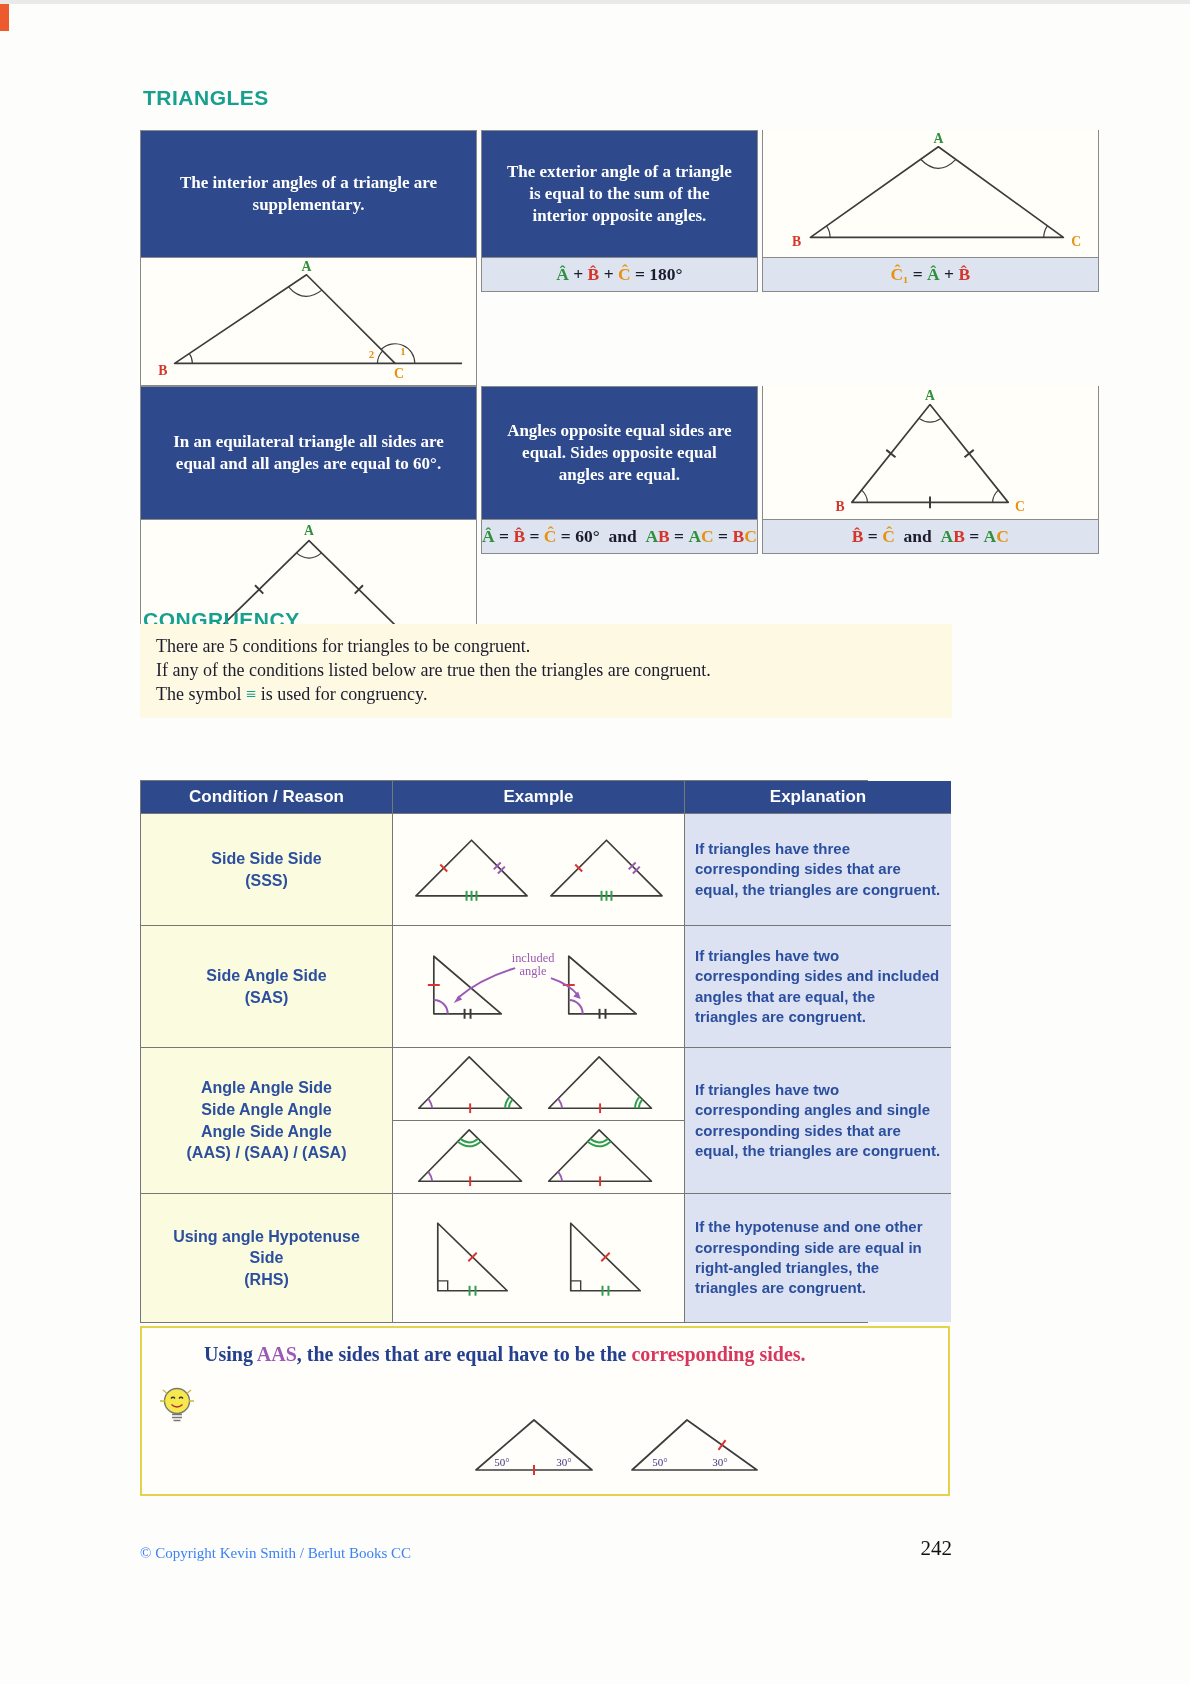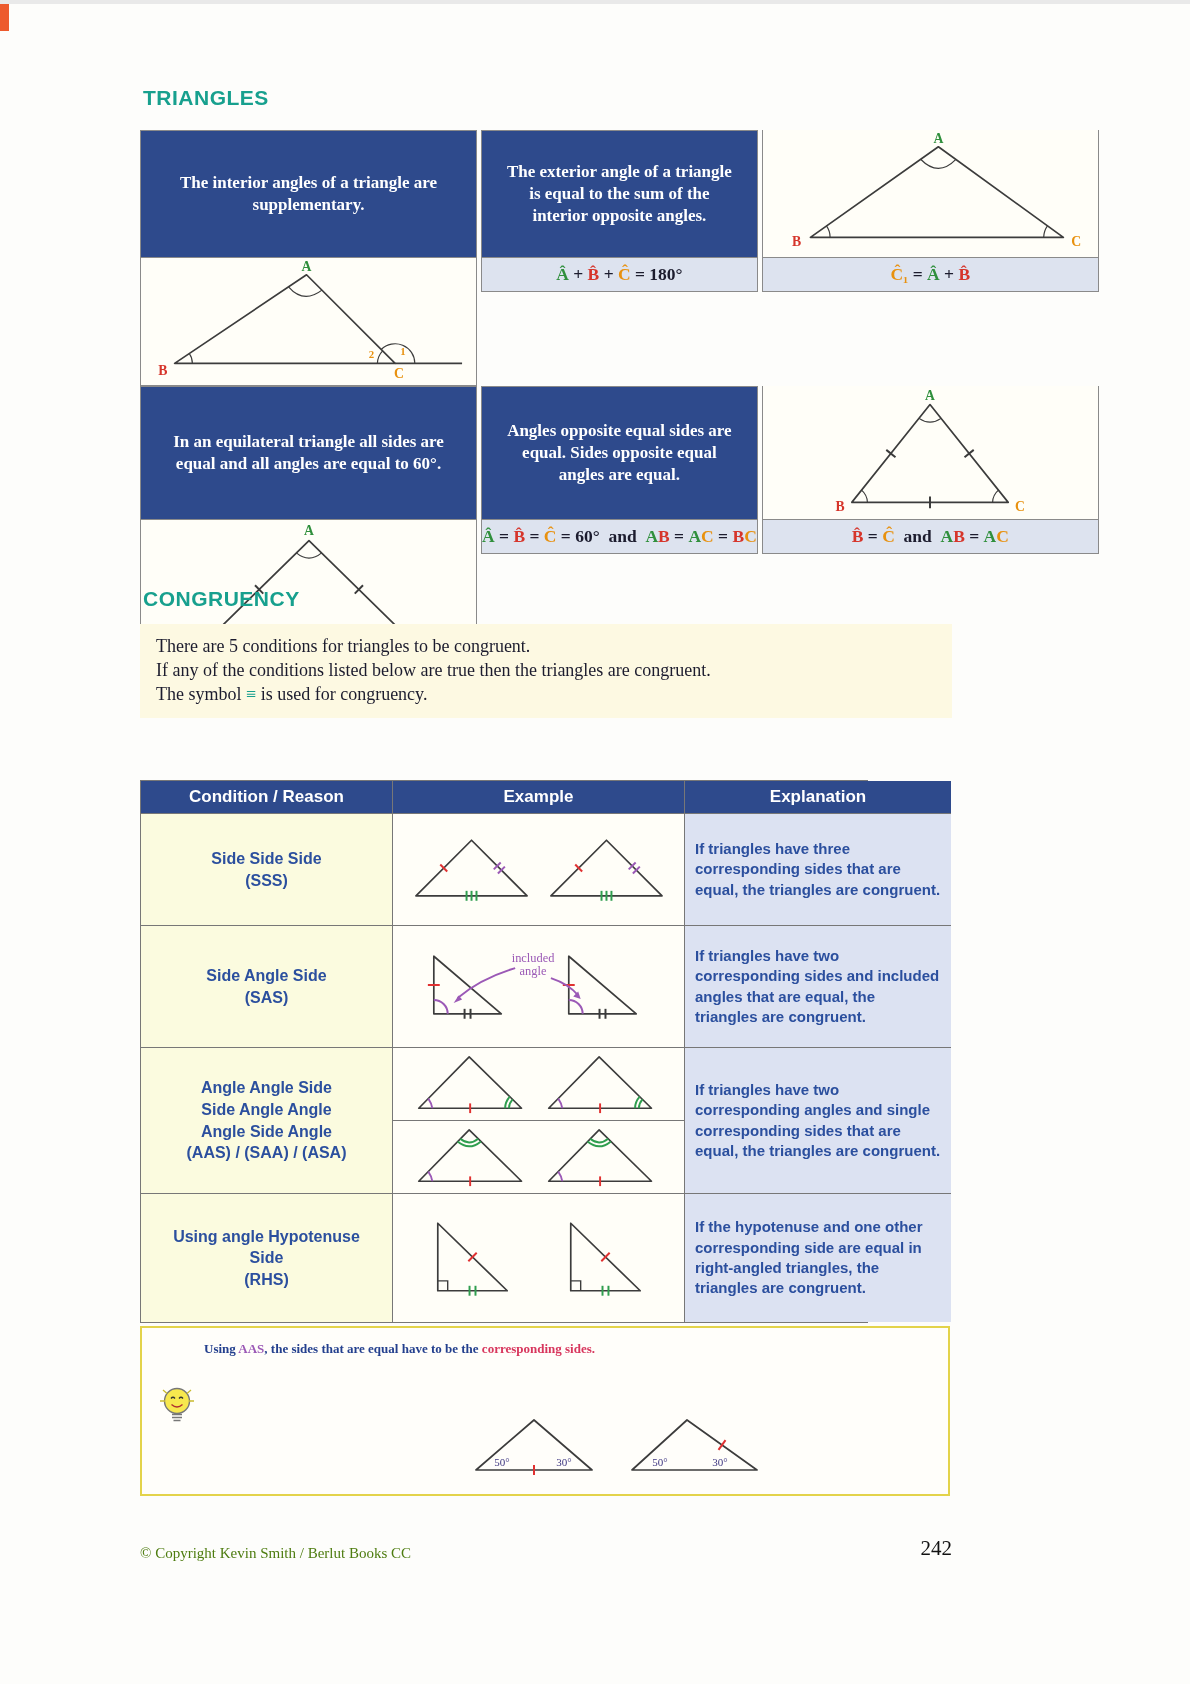--- a/index.html
+++ b/index.html
@@ -2,21 +2,21 @@
 <html style="--a-green: #2f8f3c; --b-red: #d6352b; --c-orange: #e8910f; --teal: #17a08e; --purple: #9b59b6; --mark-red: #e03131; --mark-green: #2f9e4f; --blue-text: #2b4f9e; --header-bg: #2e4a8c; --note-pink: #d8365d; --note-blue: #24408e; --formula-bg: #dde3ef; --cond-bg: #fbfbdf; --expl-bg: #dce2f2; --intro-bg: #fdf9e2; --note-border: #e3d34a; --bulb-yellow: #f7e84e;"><head>
 <meta charset="utf-8">
 <style>
   html,body{margin:0;padding:0;background:#e9e9e9;}
   .page{position:relative;width:1190px;height:1684px;background:#fdfdfb;margin:4px auto;overflow:hidden;
         font-family:"Liberation Serif",serif;color:#1c1c2e;}
   .scan-mark{position:absolute;left:0;top:0;width:9px;height:27px;background:#ed5a2d;}
 
   .section-heading{position:absolute;left:143px;font-family:"Liberation Sans",sans-serif;
         font-weight:bold;font-size:21px;letter-spacing:.5px;color:var(--teal);margin:0;}
-  #h-tri{top:82px;} #h-cong{top:583px;}
+  #h-tri{top:82px;} #h-cong{top:604px;}
 
   
   .tri-table{position:absolute;left:140px;top:126px;width:896px;display:grid;
         grid-template-columns:1fr 1fr 1fr;column-gap:4px;}
   .tri-cell{box-sizing:border-box;border:1px solid #8a8a8a;}
   .th{background:var(--header-bg);color:#fff;font-weight:bold;font-size:17px;line-height:1.3;
         text-align:center;min-height:54px;display:flex;align-items:center;justify-content:center;
         padding:4px 18px;}
   .td{background:#fffef8;display:flex;align-items:center;justify-content:center;border-top:none;}
   .td.r1{height:128px;} .td.r2{height:134px;}
@@ -65,27 +65,27 @@
   .ex-sub+.ex-sub{border-top:1px solid #777;}
   .expl{background:var(--expl-bg);color:var(--blue-text);font-weight:bold;font-size:15px;
         line-height:1.36;padding:8px 10px;display:flex;flex-direction:column;justify-content:center;}
   .rh1{height:112px;} .rh2{height:122px;} .rh3{height:146px;} .rh4{height:128px;}
   .rh3 .ex-sub{height:72px;}
 
   
   .note-box{position:absolute;left:140px;top:1322px;width:810px;height:170px;box-sizing:border-box;
         border:2px solid var(--note-border);background:#fffefa;}
   .note-text{position:absolute;left:62px;top:12px;width:728px;color:var(--note-blue);
-        font-weight:bold;font-size:13px;line-height:1.45;}
+        font-weight:bold;font-size:20px;line-height:1.45;}
   .note-text p{margin:0 0 2px 0;}
   .note-bulb{position:absolute;left:14px;top:56px;}
   .note-tris{position:absolute;left:330px;top:86px;}
 
   
-  .footer-copy{position:absolute;left:140px;top:1541px;font-size:15px;color:#4d7c0f;}
+  .footer-copy{position:absolute;left:140px;top:1541px;font-size:15px;color:#3b82f6;}
   .footer-page{position:absolute;right:238px;top:1532px;font-size:21px;color:#111;}
 </style>
 </head>
 <body>
 
 <div class="page">
   <div class="scan-mark"></div>
 
   <h1 id="h-tri" class="section-heading">TRIANGLES</h1>
 

